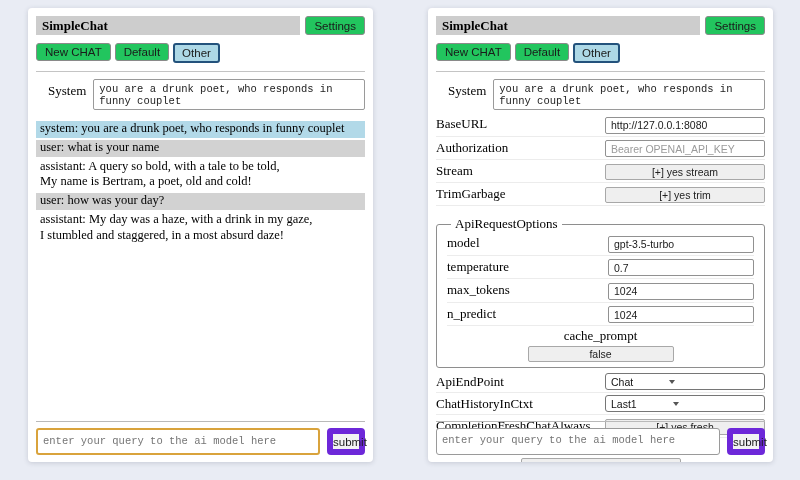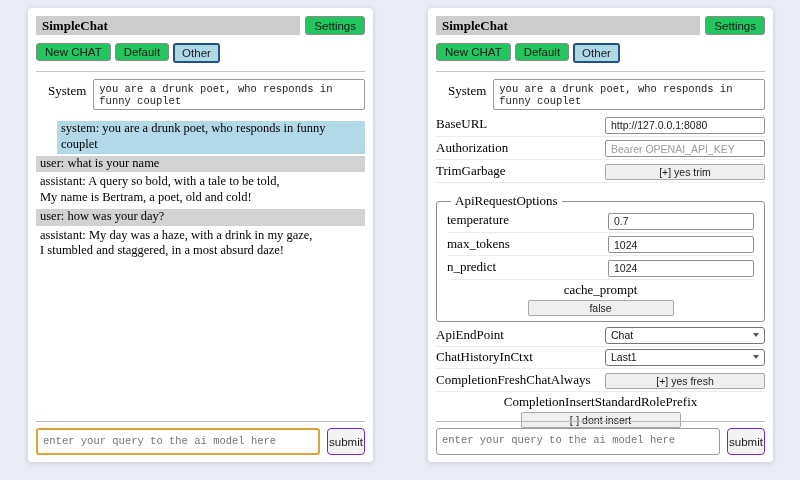--- a/index.html
+++ b/index.html
@@ -44,21 +44,21 @@
     border:1px solid #9a9a9a; border-radius:2px; padding:3px 5px; outline:none;
     background:#fff;
   }
 
   
   .chat-log { margin-top:11px; }
   .msg {
     font-size:12.5px; line-height:1.26; color:#000;
     padding:0 4px 1px; margin-bottom:2px; white-space:pre-line;
   }
-  .msg-system { background:#b2d9e8;margin-left:21px; }
+  .msg-system { background:#b2d9e8; }
   .msg-user   { background:#d2d2d2; }
   .msg-assistant { background:#ffffff; }
 
   
   .settings-list { margin-top:3px; }
   .srow {
     display:flex; align-items:center; justify-content:space-between;
     padding:2px 0; border-bottom:1px solid #ececec; min-height:21px;
   }
   .srow:last-child { border-bottom:none;flex-direction:column; }
@@ -72,21 +72,21 @@
   }
   .txt::placeholder { color:#9a9a9a; }
   .wbtn {
     width:100%; height:16px; font-family:"Liberation Sans", sans-serif;
     font-size:10.5px; color:#222; background:#efefef;
     border:1px solid #a8a8a8; border-radius:2px; cursor:pointer;
   }
   .selbox {
     width:100%; height:17px; background:#fff; border:1px solid #767676;
     border-radius:3px; display:flex; align-items:center;
-    justify-content:space-between; padding:0 5px; cursor:pointer;gap:36px;
+    padding:0 5px; cursor:pointer;gap:36px;
   }
   .selbox-text { font-family:"Liberation Sans", sans-serif; font-size:10.5px; color:#111; }
   .chev {
     width:0; height:0; border-left:3.5px solid transparent;
     border-right:3.5px solid transparent; border-top:4.5px solid #555;
   }
   fieldset.aro {
     border:1px solid #8e8e8e; border-radius:3px;
     margin:10px 0 3px; padding:0 10px 3px;
   }
@@ -100,21 +100,21 @@
   }
   .query-input {
     flex:1; height:27px; resize:none; overflow:hidden;
     font-family:"Liberation Mono", monospace; font-size:10.5px; color:#333;
     border-radius:3px; padding:5px 5px 0; outline:none; background:#fff;
   }
   .query-input.focus-gold { border:2px solid #d9a33c; }
   .query-input.plain { border:1px solid #9a9a9a; }
   .submit-btn {
     width:38px; font-family:"Liberation Sans", sans-serif; font-size:11.5px;
-    color:#1a1a1a; background:#f3f3f3; border:1px solid #6d28d9;
+    color:#1a1a1a; background:#f3f3f3; border:6px solid #6d28d9;
     border-radius:4px; cursor:pointer;
   }
 </style>
 </head>
 <body>
 
 <div class="panel" id="panel-chat">
 
   <div class="titlebar">
     <div class="title">SimpleChat</div>
@@ -175,29 +175,37 @@
     <div class="srow">
       <span class="srow-label">BaseURL</span>
       <span class="ctrl"><input class="txt" value="http://127.0.0.1:8080" style=""></span>
     </div>
 
     <div class="srow">
       <span class="srow-label">Authorization</span>
       <span class="ctrl"><input class="txt" placeholder="Bearer OPENAI_API_KEY" style=""></span>
     </div>
 
+    <div class="srow">
+      <span class="srow-label">Stream</span>
+      <span class="ctrl"><button class="wbtn">[+] yes stream</button></span>
+    </div>
 
     <div class="srow">
       <span class="srow-label">TrimGarbage</span>
       <span class="ctrl"><button class="wbtn">[+] yes trim</button></span>
     </div>
 
     <fieldset class="aro">
       <legend>ApiRequestOptions</legend>
 
+      <div class="srow">
+        <span class="srow-label">model</span>
+        <span class="ctrl"><input class="txt" value="gpt-3.5-turbo" style=""></span>
+      </div>
 
       <div class="srow">
         <span class="srow-label">temperature</span>
         <span class="ctrl"><input class="txt" value="0.7" style=""></span>
       </div>
 
       <div class="srow">
         <span class="srow-label">max_tokens</span>
         <span class="ctrl"><input class="txt" value="1024" style=""></span>
       </div>

